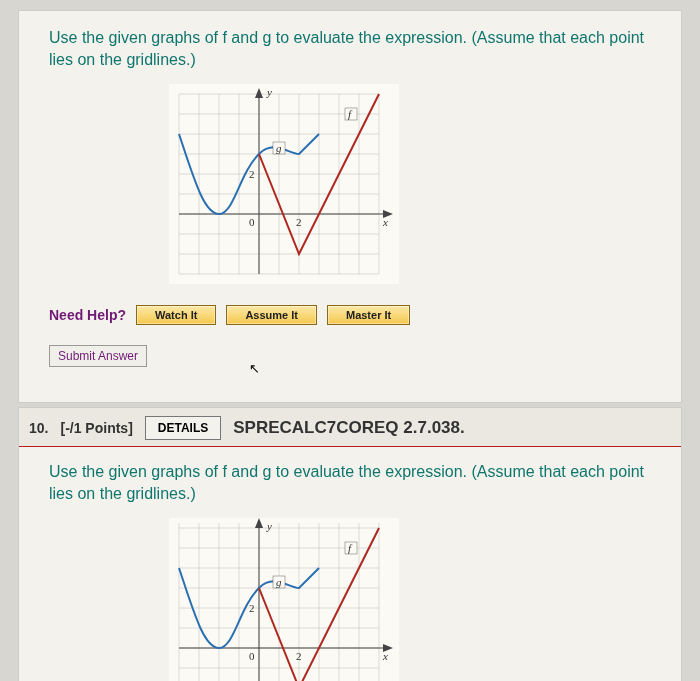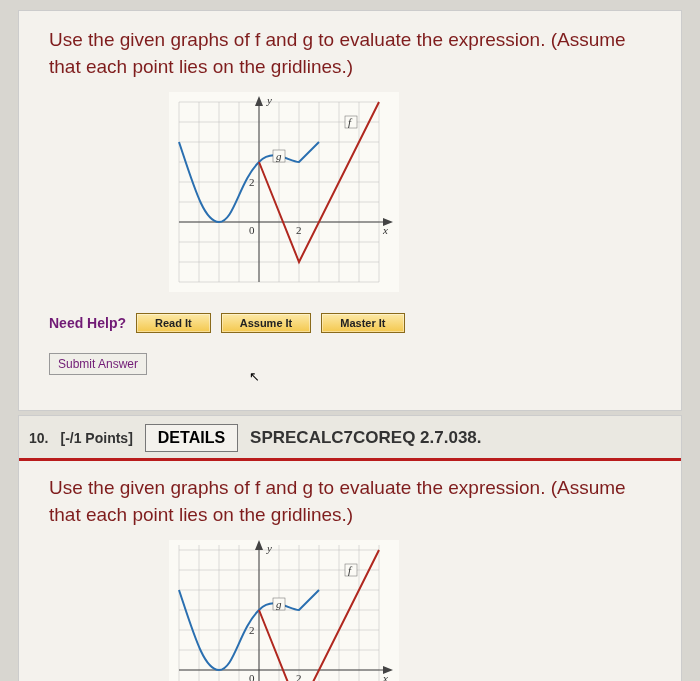--- a/index.html
+++ b/index.html
@@ -15,22 +15,22 @@
   .page {
     padding: 10px 18px;
   }
   .question-block {
     background: #f4f2ed;
     border: 1px solid #ccc;
     padding: 16px 30px 20px 30px;
     margin-bottom: 4px;
   }
   .prompt {
-    font-size: 19px;
-    color: #7f1d1d;
+    font-size: 16px;
+    color: #0f766e;
     line-height: 1.4;
   }
   .expr-line {
     margin-top: 2px;
     font-size: 13px;
   }
   .answer-blank {
     display: inline-block;
     border-bottom: 1px solid #888;
     min-width: 90px;
@@ -77,31 +77,31 @@
     top: -6px;
     font-size: 13px;
     color: #000;
     pointer-events: none;
   }
   .q-header {
     display: flex;
     align-items: center;
     gap: 12px;
     padding: 8px 4px 6px 4px;
-    border-bottom: 3px solid #b91c1c;
+    border-bottom: 1px solid #b91c1c;
     background: #eae8e1;
     margin: 0 -30px 14px -30px;
     padding-left: 10px;
   }
   .qnum { font-weight: bold; font-size: 14px; }
   .details-btn {
     border: 1px solid #777;
     background: #f4f2ed;
     padding: 4px 12px;
-    font-size: 16px;
+    font-size: 12px;
     font-weight: bold;
     cursor: pointer;
   }
   .qcode { font-weight: bold; font-size: 17px; }
   svg .grid line { stroke: #b8b8b8; stroke-width: 0.5; }
   svg .axis line { stroke: #444; stroke-width: 1; }
   svg .arrow { fill: #444; }
   svg .lbl { font: italic 11px serif; fill: #333; }
   svg .tick { font: 11px serif; fill: #333; }
   svg .curve-g { stroke: #2a6fb0; stroke-width: 2; fill: none; }
@@ -160,21 +160,21 @@
         <text class="lbl" x="107" y="68">g</text>
 
         <path class="curve-f" d="M90,70 L130,170 L210,10"></path>
         <rect x="176" y="24" width="12" height="12" fill="#fbfaf5" stroke="#666" stroke-width="0.5"></rect>
         <text class="lbl" x="179" y="34">f</text>
       </svg>
     </div>
 
     <div class="need-help-row">
       <span class="need-help-label">Need Help?</span>
-      <button class="help-btn">Read It</button>
+      <button class="help-btn">Watch It</button>
       <button class="help-btn">Assume It</button>
       <button class="help-btn">Master It</button>
     </div>
 
     <div class="submit-row">
       <button class="submit-btn">Submit Answer</button>
       <div class="cursor-mark">↖</div>
     </div>
   </div>
 

